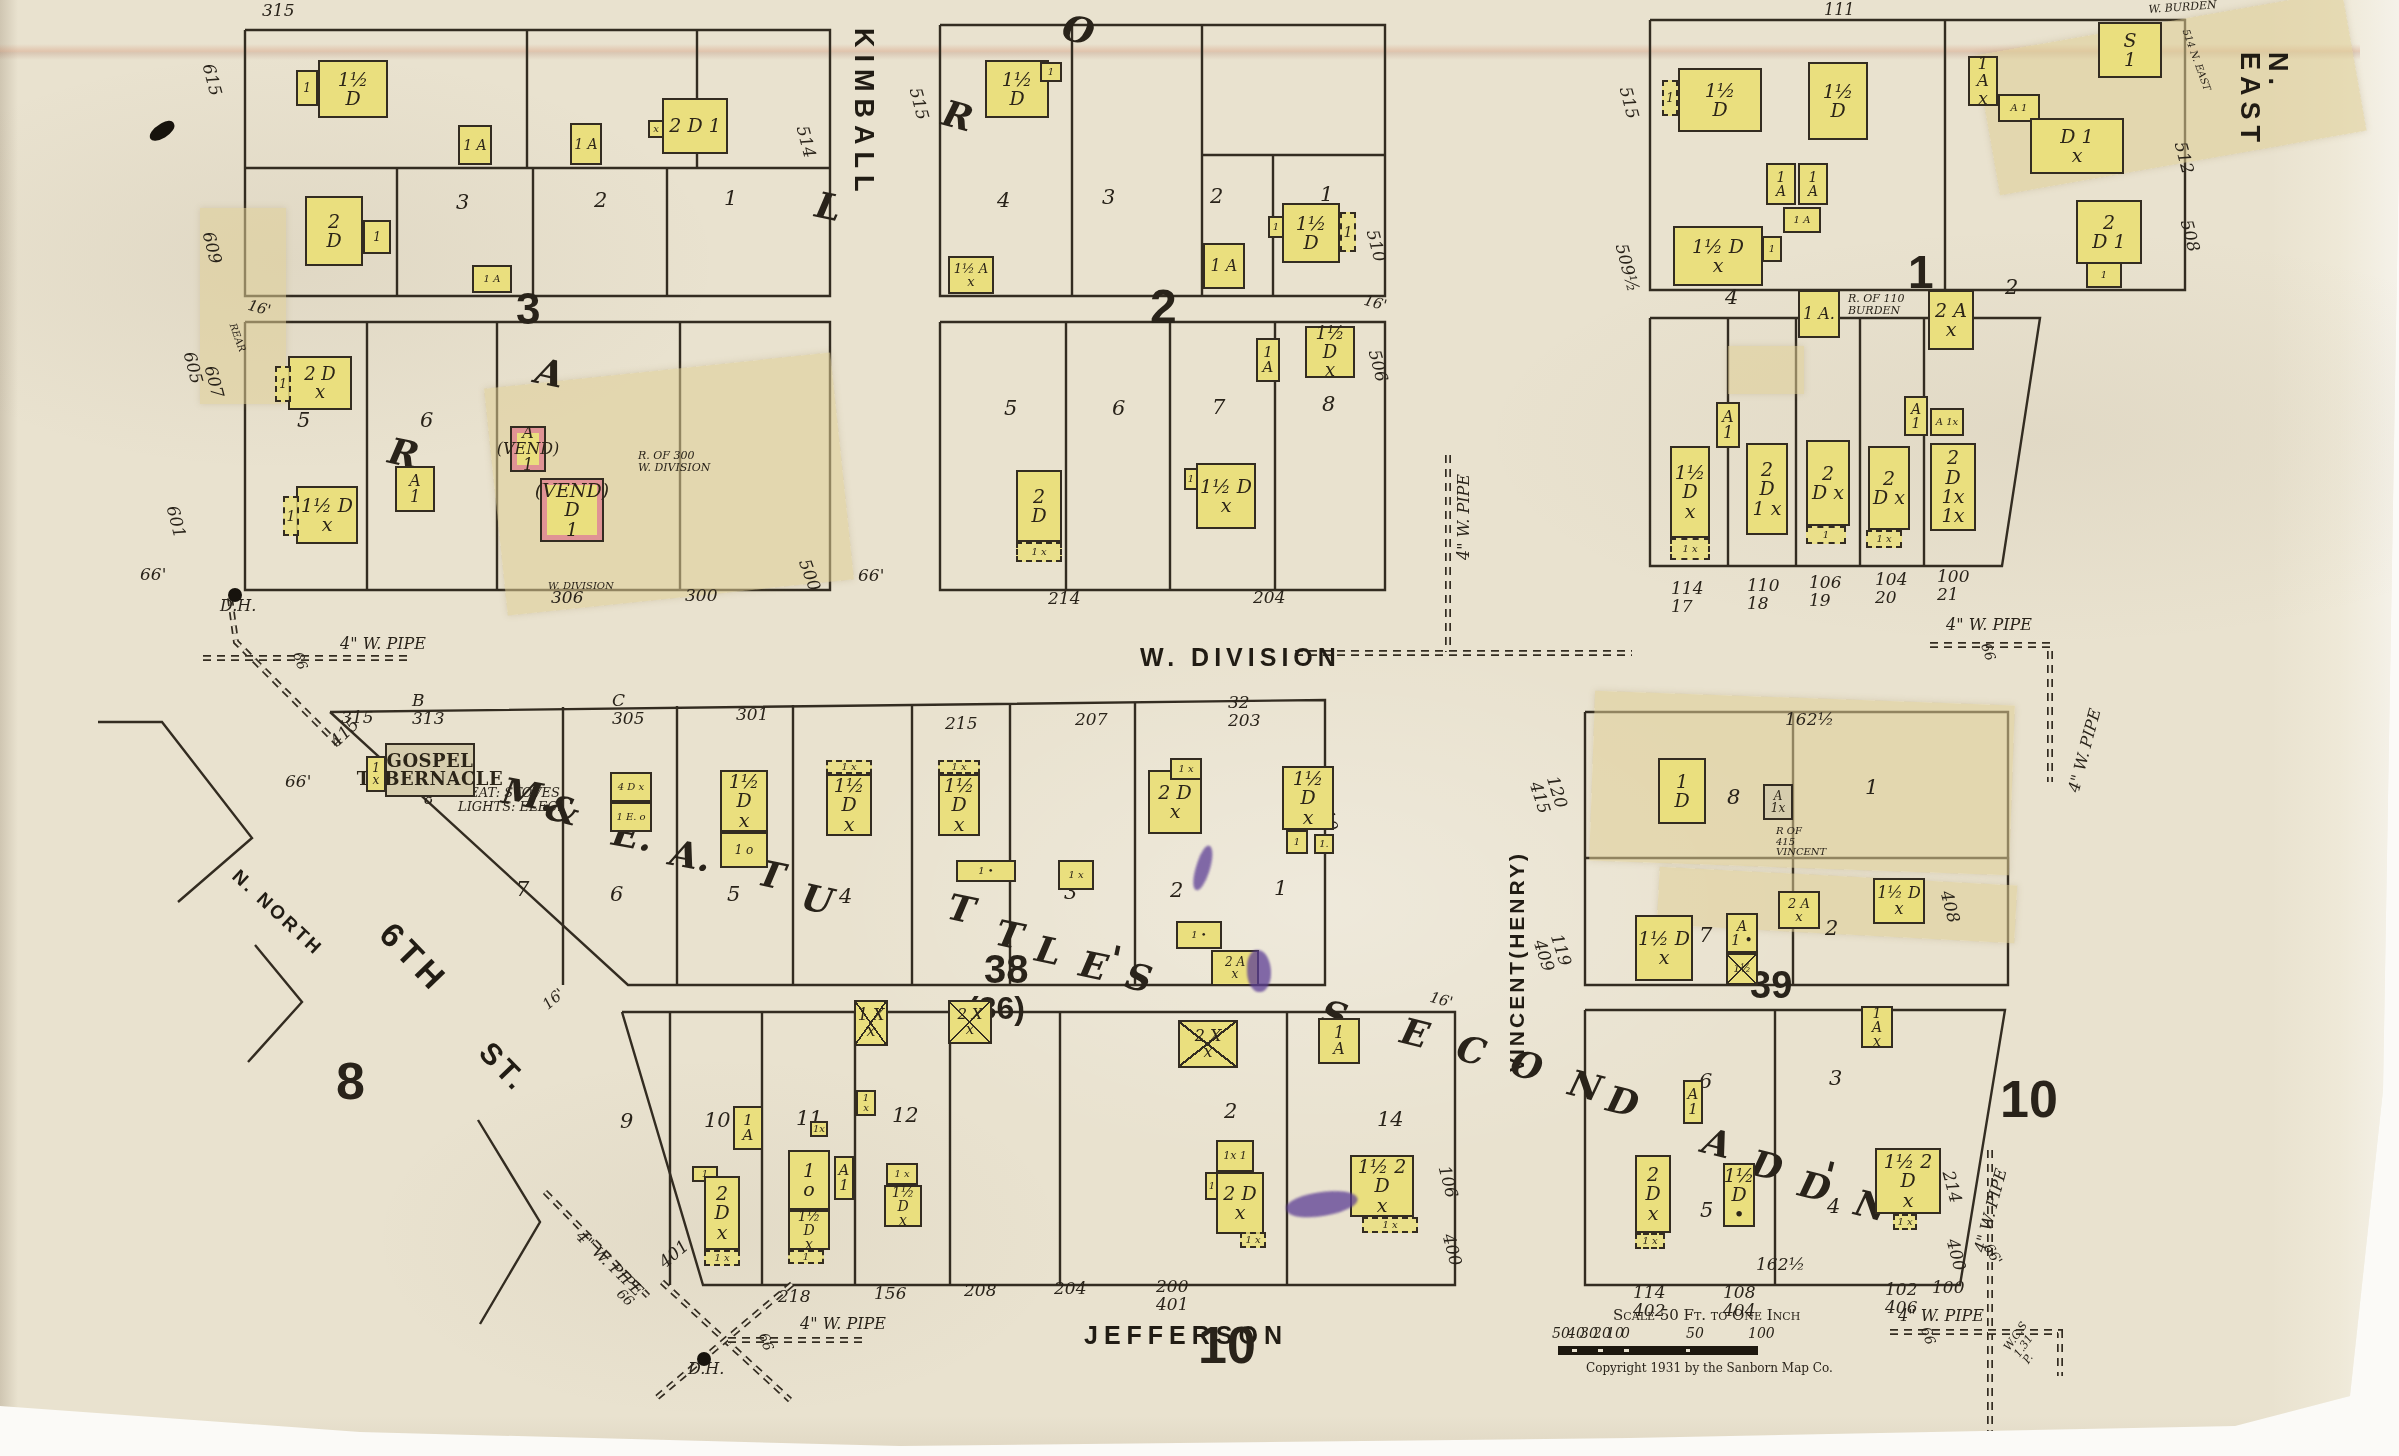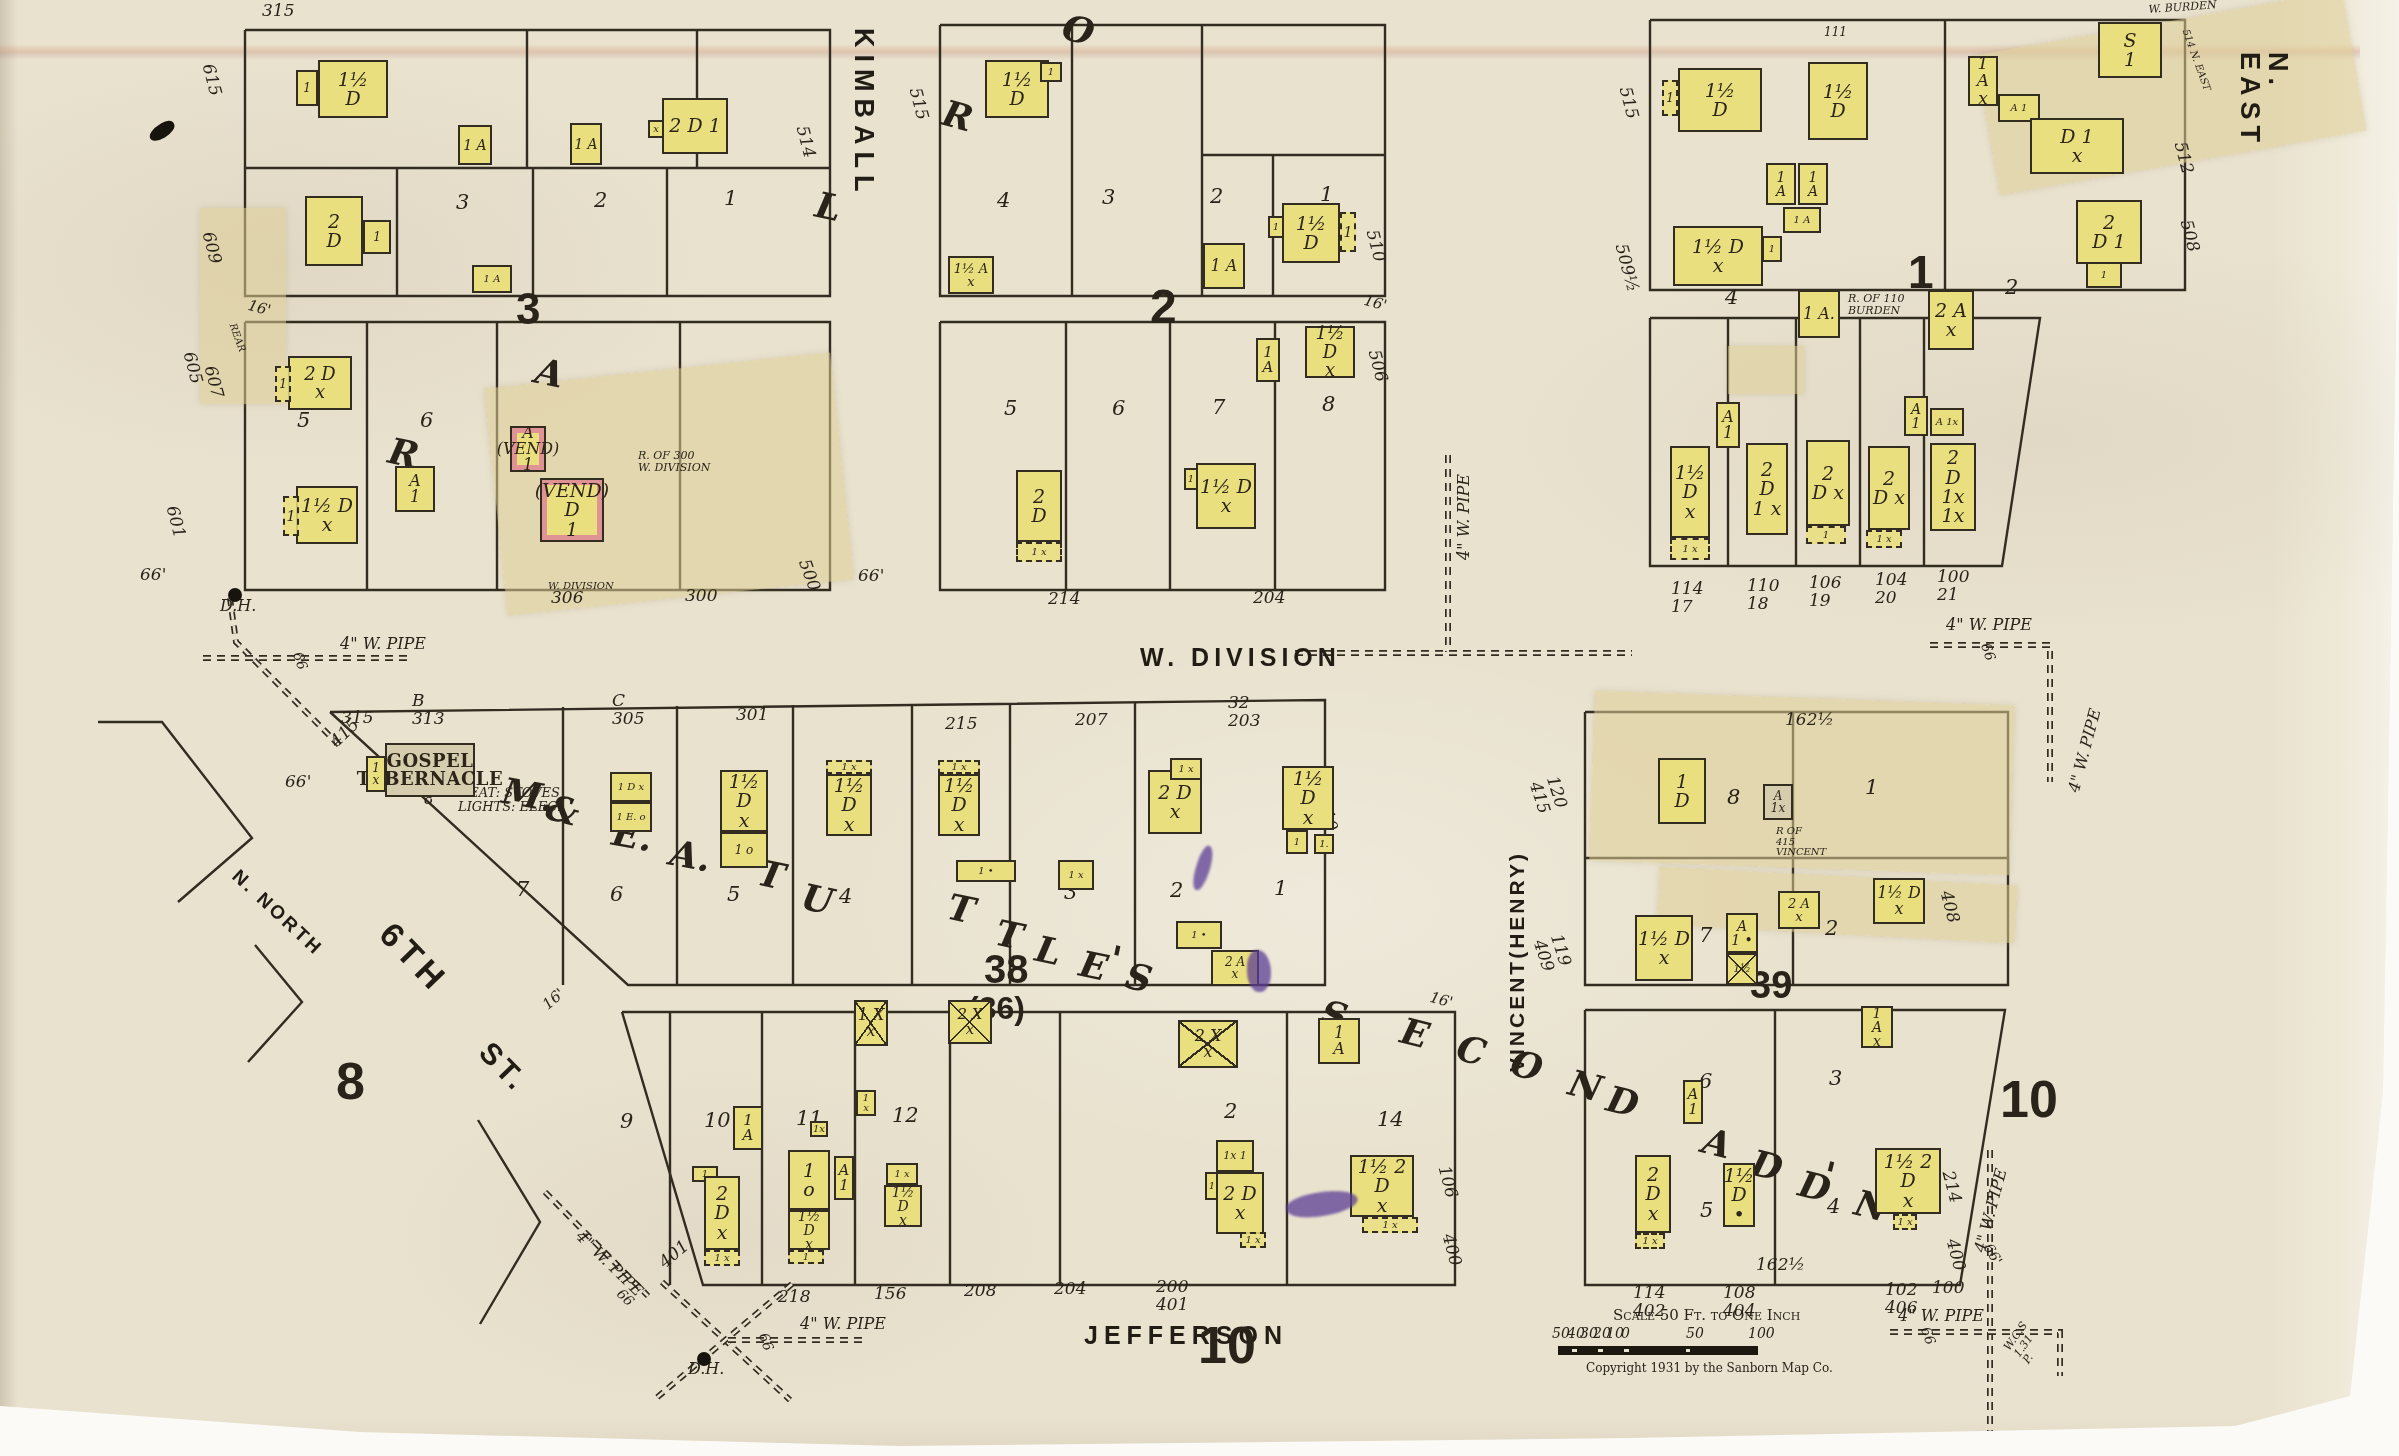--- a/index.html
+++ b/index.html
@@ -220,21 +220,21 @@
         <div class="txt it" style="left: 180px; top: 504px; font-size: 17px; transform: rotate(75deg);">601</div>
         <div class="txt it" style="left: 810px; top: 124px; font-size: 17px; transform: rotate(75deg);">514</div>
         <div class="txt it" style="left: 923px; top: 86px; font-size: 17px; transform: rotate(75deg);">515</div>
         <div class="txt it" style="left: 1380px; top: 228px; font-size: 17px; transform: rotate(75deg);">510</div>
         <div class="txt it" style="left: 1382px; top: 348px; font-size: 17px; transform: rotate(75deg);">506</div>
         <div class="txt it" style="left: 1048px; top: 590px; font-size: 17px; transform: rotate(0deg);">214</div>
         <div class="txt it" style="left: 1253px; top: 589px; font-size: 17px; transform: rotate(0deg);">204</div>
         <div class="txt it" style="left: 551px; top: 589px; font-size: 17px; transform: rotate(0deg);">306</div>
         <div class="txt it" style="left: 649px; top: 587px; font-size: 17px; transform: rotate(0deg); margin-left: 36px;">300</div>
         <div class="txt it" style="left: 812px; top: 557px; font-size: 17px; transform: rotate(70deg);">500</div>
-        <div class="txt it" style="left: 1824px; top: 2px; font-size: 12px; transform: rotate(0deg); margin-top: 24px;">111</div>
+        <div class="txt it" style="left: 1824px; top: 2px; font-size: 16px; transform: rotate(0deg);">111</div>
         <div class="txt it" style="left: 1633px; top: 85px; font-size: 17px; transform: rotate(75deg);">515</div>
         <div class="txt it" style="left: 1629px; top: 242px; font-size: 17px; transform: rotate(75deg);">509½</div>
         <div class="txt it" style="left: 2188px; top: 140px; font-size: 17px; transform: rotate(75deg);">512</div>
         <div class="txt it" style="left: 2194px; top: 218px; font-size: 17px; transform: rotate(75deg);">508</div>
         <div class="txt it" style="left: 1671px; top: 580px; font-size: 17px; transform: rotate(0deg);">114
 17</div>
         <div class="txt it" style="left: 1747px; top: 577px; font-size: 17px; transform: rotate(0deg);">110
 18</div>
         <div class="txt it" style="left: 1809px; top: 574px; font-size: 17px; transform: rotate(0deg);">106
 19</div>
@@ -409,21 +409,21 @@
         <div class="b" style="left: 1930px; top: 443px; width: 46px; height: 88px; font-size: 19px;">2
 D
 1x 1x</div>
         <div class="b" style="left: 1904px; top: 396px; width: 24px; height: 40px; font-size: 14px;">A
 1</div>
         <div class="b" style="left: 1930px; top: 408px; width: 34px; height: 28px; font-size: 10px;">A 1x</div>
         <div class="b gray gt" style="left: 385px; top: 743px; width: 90px; height: 54px; font-size: 18px;">GOSPEL
 TABERNACLE</div>
         <div class="b" style="left: 366px; top: 756px; width: 20px; height: 36px; font-size: 12px;">1
 x</div>
-        <div class="b" style="left: 610px; top: 772px; width: 42px; height: 30px; font-size: 10px;">1 D x</div>
+        <div class="b" style="left: 610px; top: 772px; width: 42px; height: 30px; font-size: 10px;">4 D x</div>
         <div class="b" style="left: 610px; top: 802px; width: 42px; height: 30px; font-size: 10px;">1 E. o</div>
         <div class="b" style="left: 720px; top: 770px; width: 48px; height: 62px; font-size: 19px;">1½ D
 x</div>
         <div class="b" style="left: 720px; top: 832px; width: 48px; height: 36px; font-size: 12px;">1  o</div>
         <div class="b dash" style="left: 826px; top: 760px; width: 46px; height: 14px; font-size: 10px;">1  x</div>
         <div class="b" style="left: 826px; top: 774px; width: 46px; height: 62px; font-size: 19px;">1½ D
 x</div>
         <div class="b dash" style="left: 938px; top: 760px; width: 42px; height: 14px; font-size: 10px;">1  x</div>
         <div class="b" style="left: 938px; top: 774px; width: 42px; height: 62px; font-size: 19px;">1½ D
 x</div>

